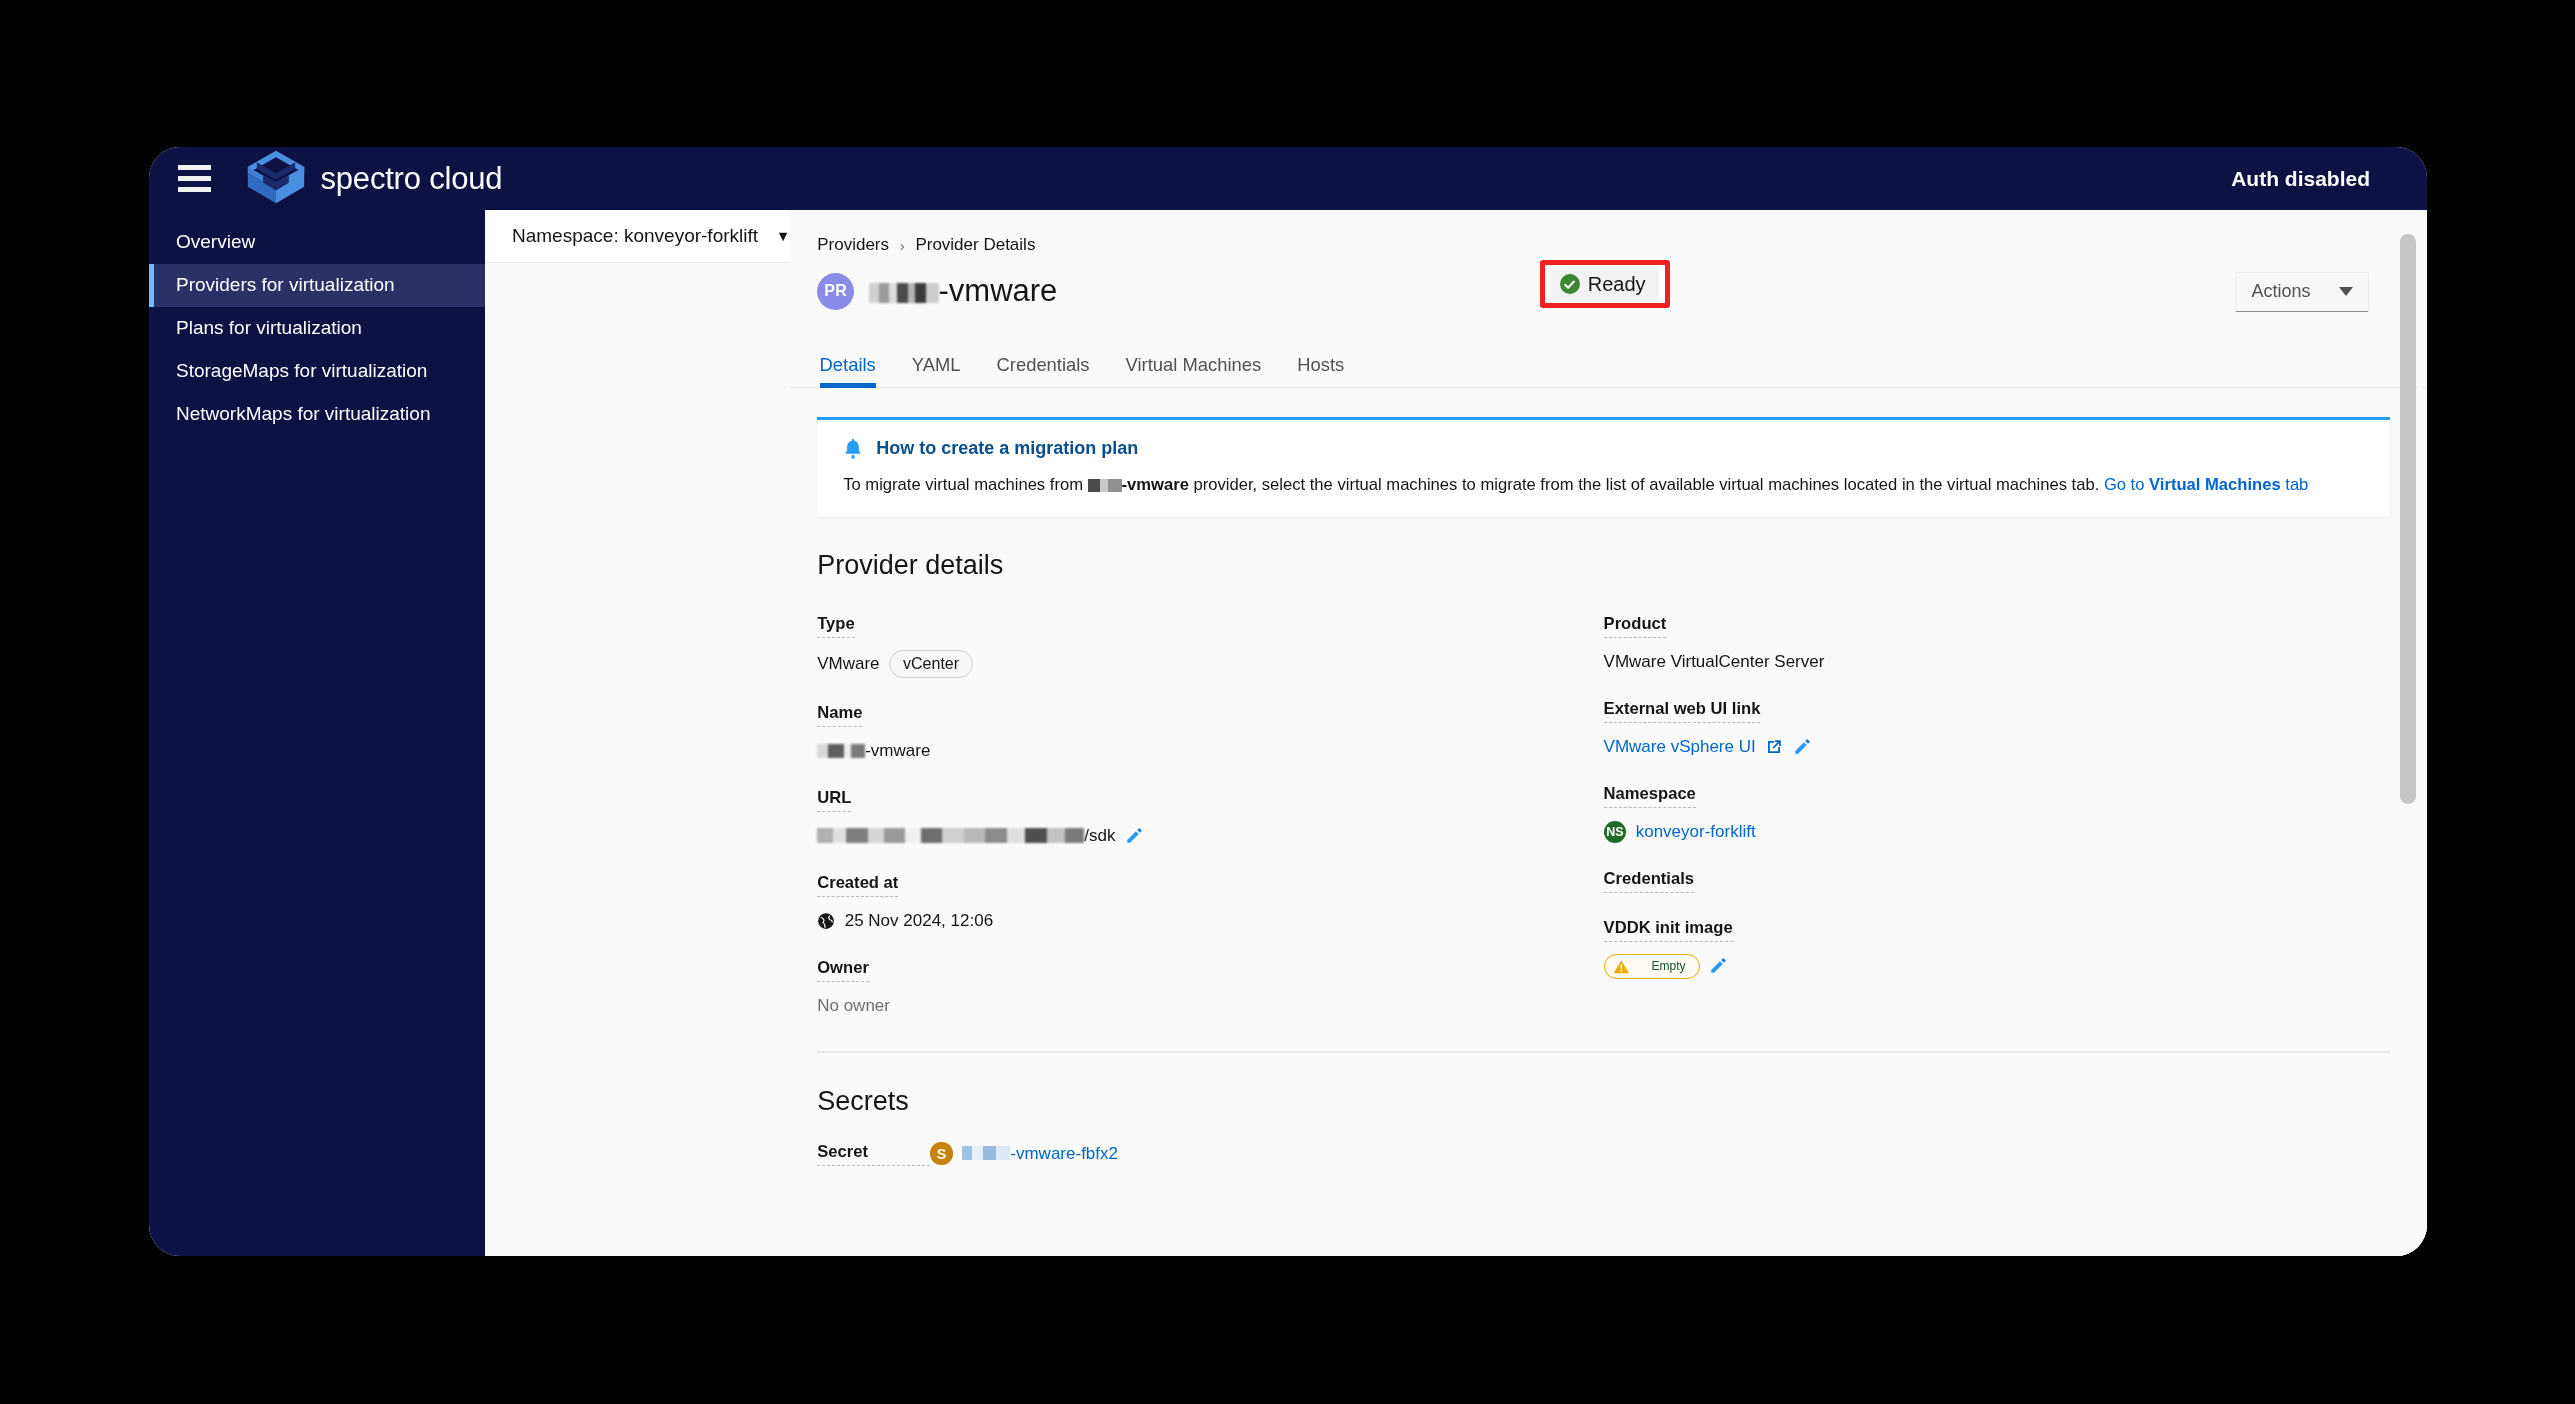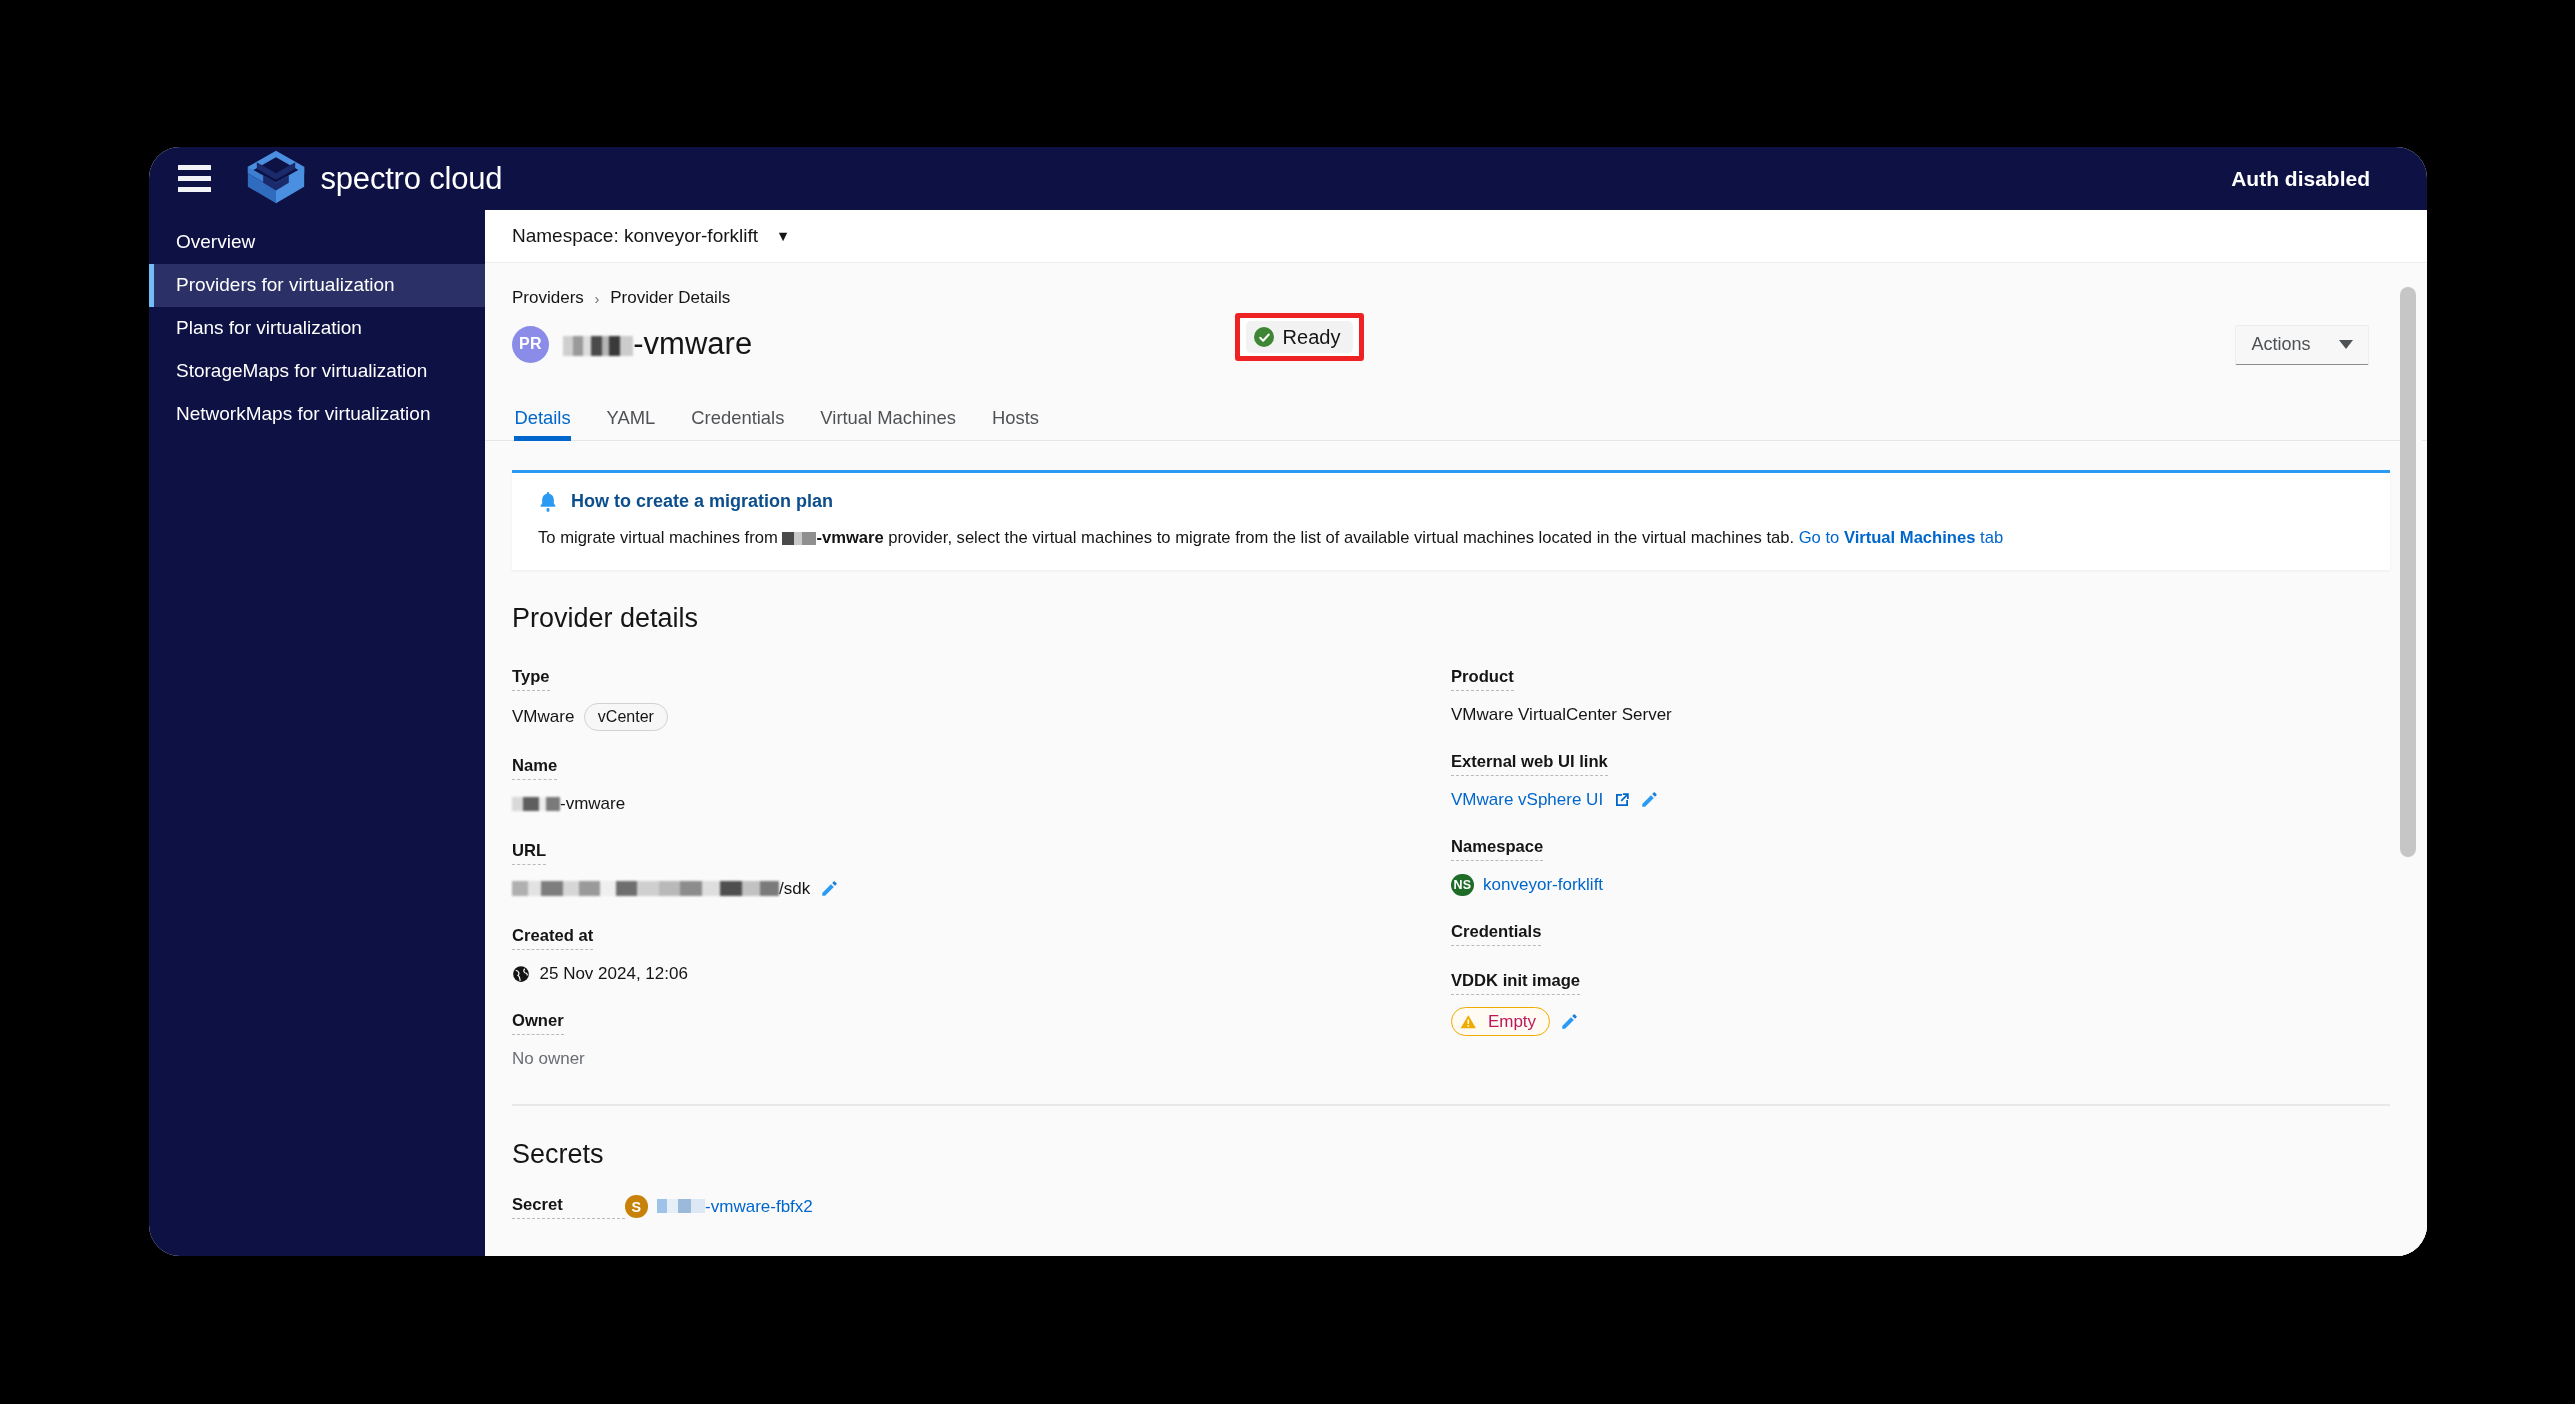--- a/index.html
+++ b/index.html
@@ -73,21 +73,21 @@
   .nav-item.active {
     background: #2b3166;
     border-left: 5.3px solid #73bcf7;
     padding-left: 22px;
   }
 
   
   .main {
     flex: 1 1 auto; min-width: 0;
     background: #fafafa;
-    display: flex; flex-direction: column;
+    display: flex; flex-direction: row;
     position: relative;
     overflow: hidden;
   }
 
   .ns-bar {
     height: 53px; flex: 0 0 auto;
     background: #ffffff;
     border-bottom: 1.2px solid #ececec;
     display: flex; align-items: center;
     padding-left: 27px;
@@ -295,23 +295,23 @@
     width: 22.6px; height: 22.6px; border-radius: 50%;
     background: #c8820a; color: #fff;
     font-size: 14.3px; font-weight: 700;
     display: flex; align-items: center; justify-content: center;
     flex: 0 0 auto;
   }
   .empty-chip {
     border: 0.6px solid #f0ab00;
     background: #fffaf2;
     border-radius: 18px;
-    font-size: 17px; color: #be185d;
+    font-size: 12px; color: #14532d;
     padding: 3.6px 13px 3.6px 8.3px;
-    display: flex; align-items: center; gap: 11px;
+    display: flex; align-items: center; gap: 22px;
     white-space: nowrap;
   }
   .warn-tri { width: 16.6px; height: 15.4px; flex: 0 0 auto; }
 
   .divider {
     height: 1.2px; background: #e8e8e8;
     margin: 33px 37px 0 27px;
   }
   .redact-url {
     display: inline-block; height: 15.4px; width: 267px;

